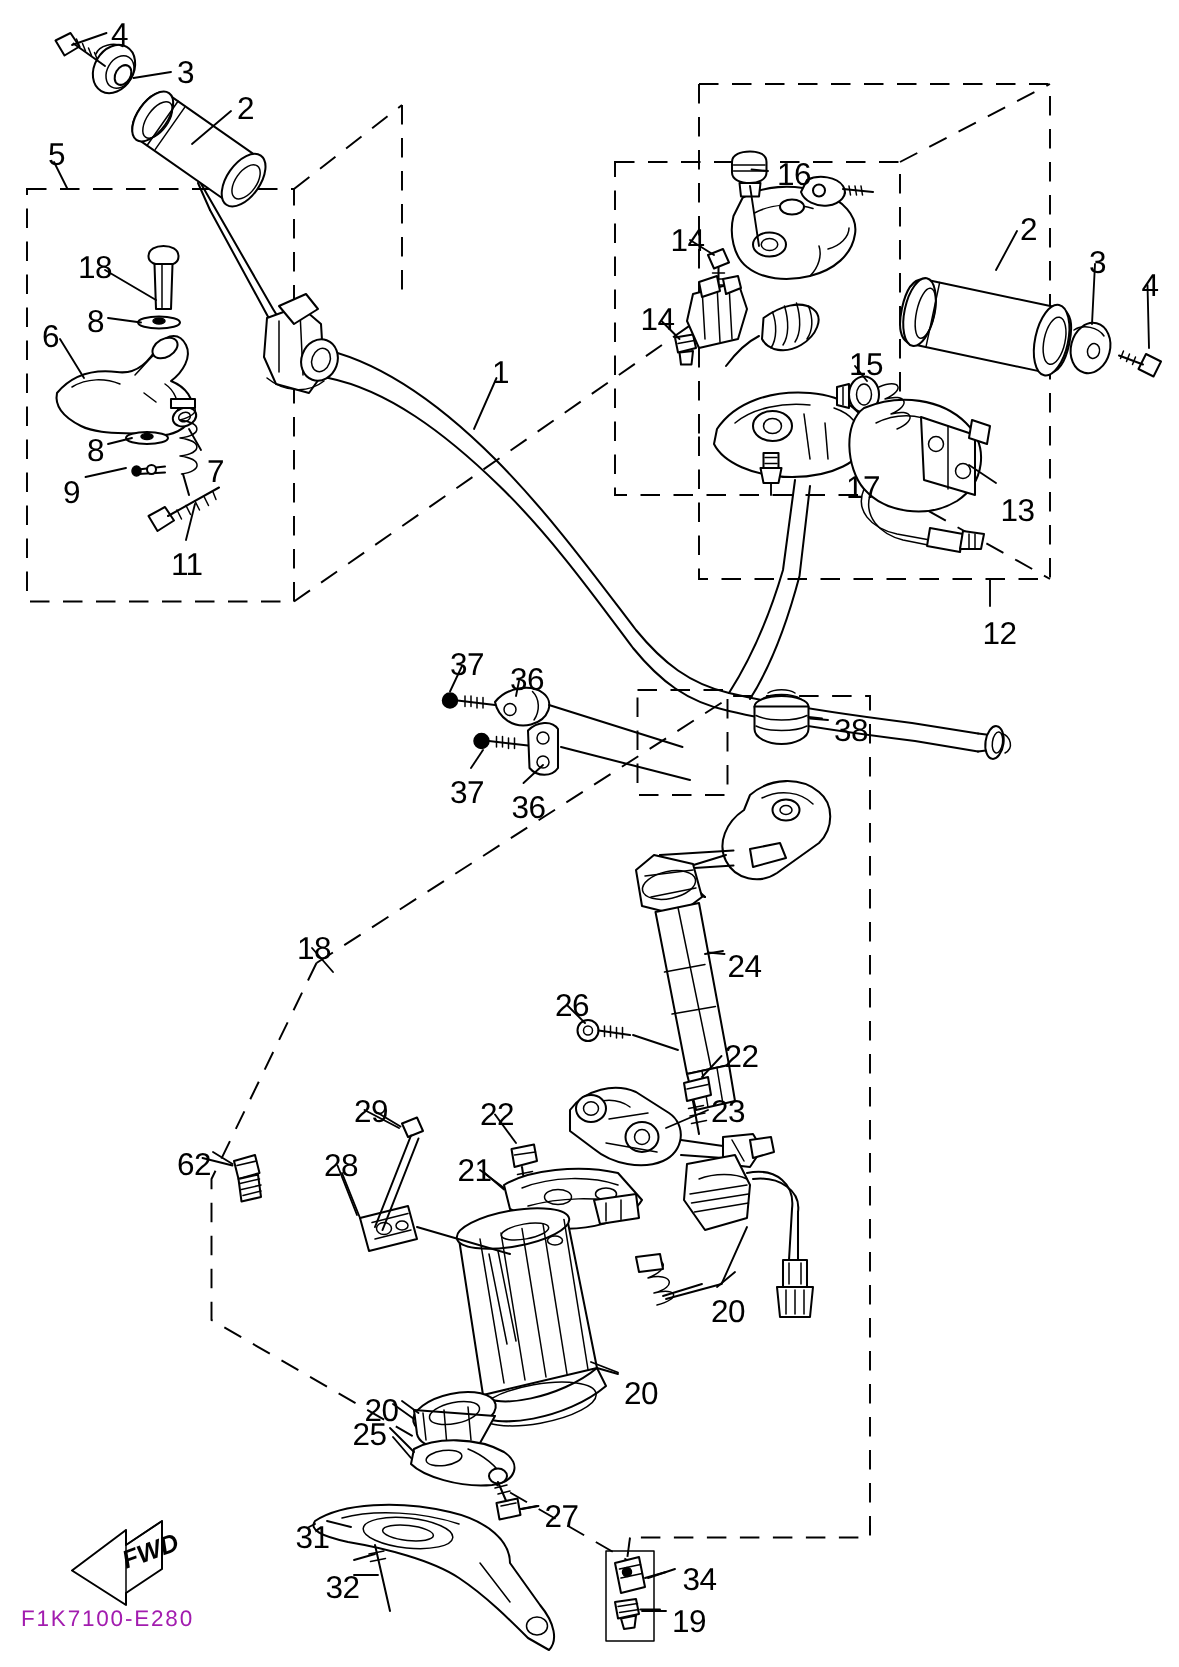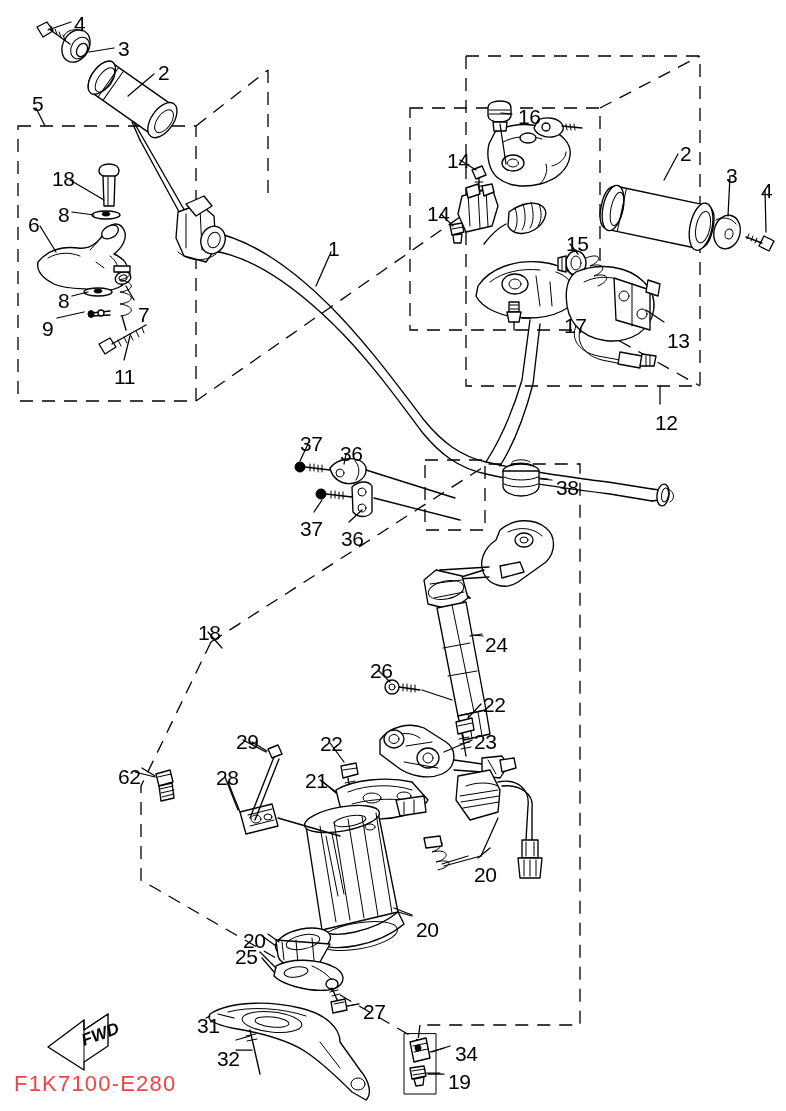--- a/index.html
+++ b/index.html
@@ -21,23 +21,23 @@
     font-size:21px;
     font-weight:400;
     color:#000;
     line-height:1;
     white-space:nowrap;
     letter-spacing:-0.4px;
   }
   .partno{
     position:absolute;
     font-family:"Liberation Sans","DejaVu Sans",sans-serif;
-    font-size:22px;
+    font-size:15px;
     letter-spacing:1.2px;
-    color:#ef4444;
+    color:#a21caf;
     white-space:nowrap;
   }
   .fwdtext{
     font-family:"Liberation Sans","DejaVu Sans",sans-serif;
     font-size:17px;
     font-weight:bold;
     font-style:italic;
     fill:#000;
   }
 </style>

